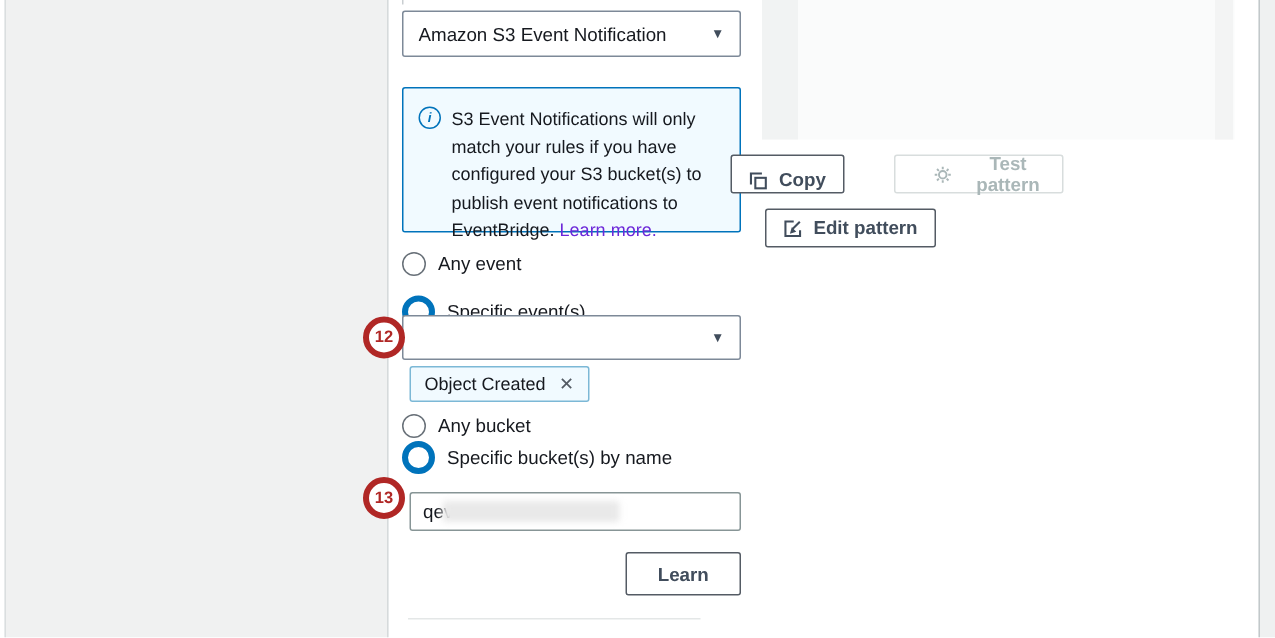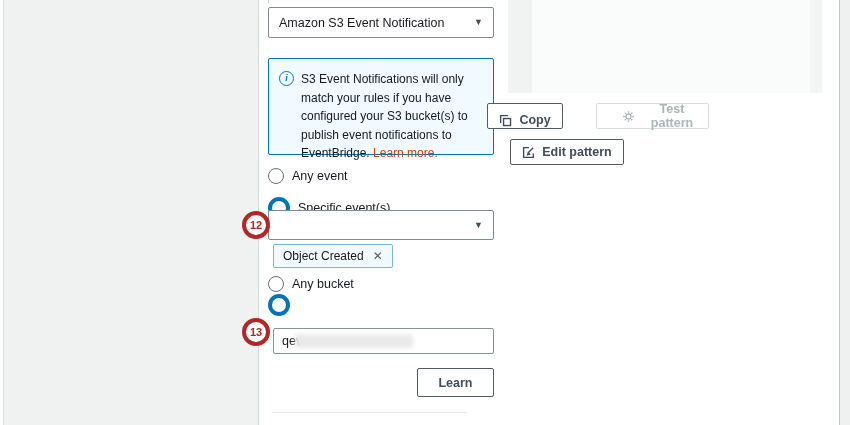--- a/index.html
+++ b/index.html
@@ -38,21 +38,21 @@
   .info-box{
     left:268px;top:58px;width:226px;height:97px;
     background:#f1faff;border:1px solid #0073bb;border-radius:2px;
     padding:11px 12px 11px 32px;font-size:12px;line-height:18.5px;
   }
   .info-icon{
     position:absolute;left:10px;top:12px;width:13px;height:13px;border-radius:50%;
     border:1.5px solid #0073bb;color:#0073bb;font-size:9px;font-weight:700;
     display:flex;align-items:center;justify-content:center;font-style:italic;
   }
-  .learn-link{color:#c2410c;text-decoration:none;cursor:pointer;}
+  .learn-link{color:#6d28d9;text-decoration:none;cursor:pointer;}
 
   
   .radio-row{display:flex;align-items:center;gap:8px;font-size:12.5px;height:16px;cursor:pointer;}
   .radio{width:14px;height:14px;border-radius:50%;background:#fff;flex:0 0 auto;}
   .radio.off{border:1px solid #687078;}
   .radio.on{border:4.5px solid #0073bb;}
   .r-any-event{left:268px;top:168px;}
   .r-spec-event{left:268px;top:200px;}
   .r-any-bucket{left:268px;top:276px;}
   .r-spec-bucket{left:268px;top:297px;}
@@ -146,20 +146,21 @@
   <span>Object Created</span>
   <span class="tag-close">✕</span>
 </div>
 
 <div class="abs radio-row r-any-bucket">
   <span class="radio off"></span>
   <span>Any bucket</span>
 </div>
 <div class="abs radio-row r-spec-bucket">
   <span class="radio on"></span>
+  <span>Specific bucket(s) by name</span>
 </div>
 
 <div class="abs bucket-wrap">
   <input type="text" value="qev" style="">
   <span class="redaction"></span>
 </div>
 
 <button class="abs btn remove-btn">
   <span>Learn</span>
 </button>

